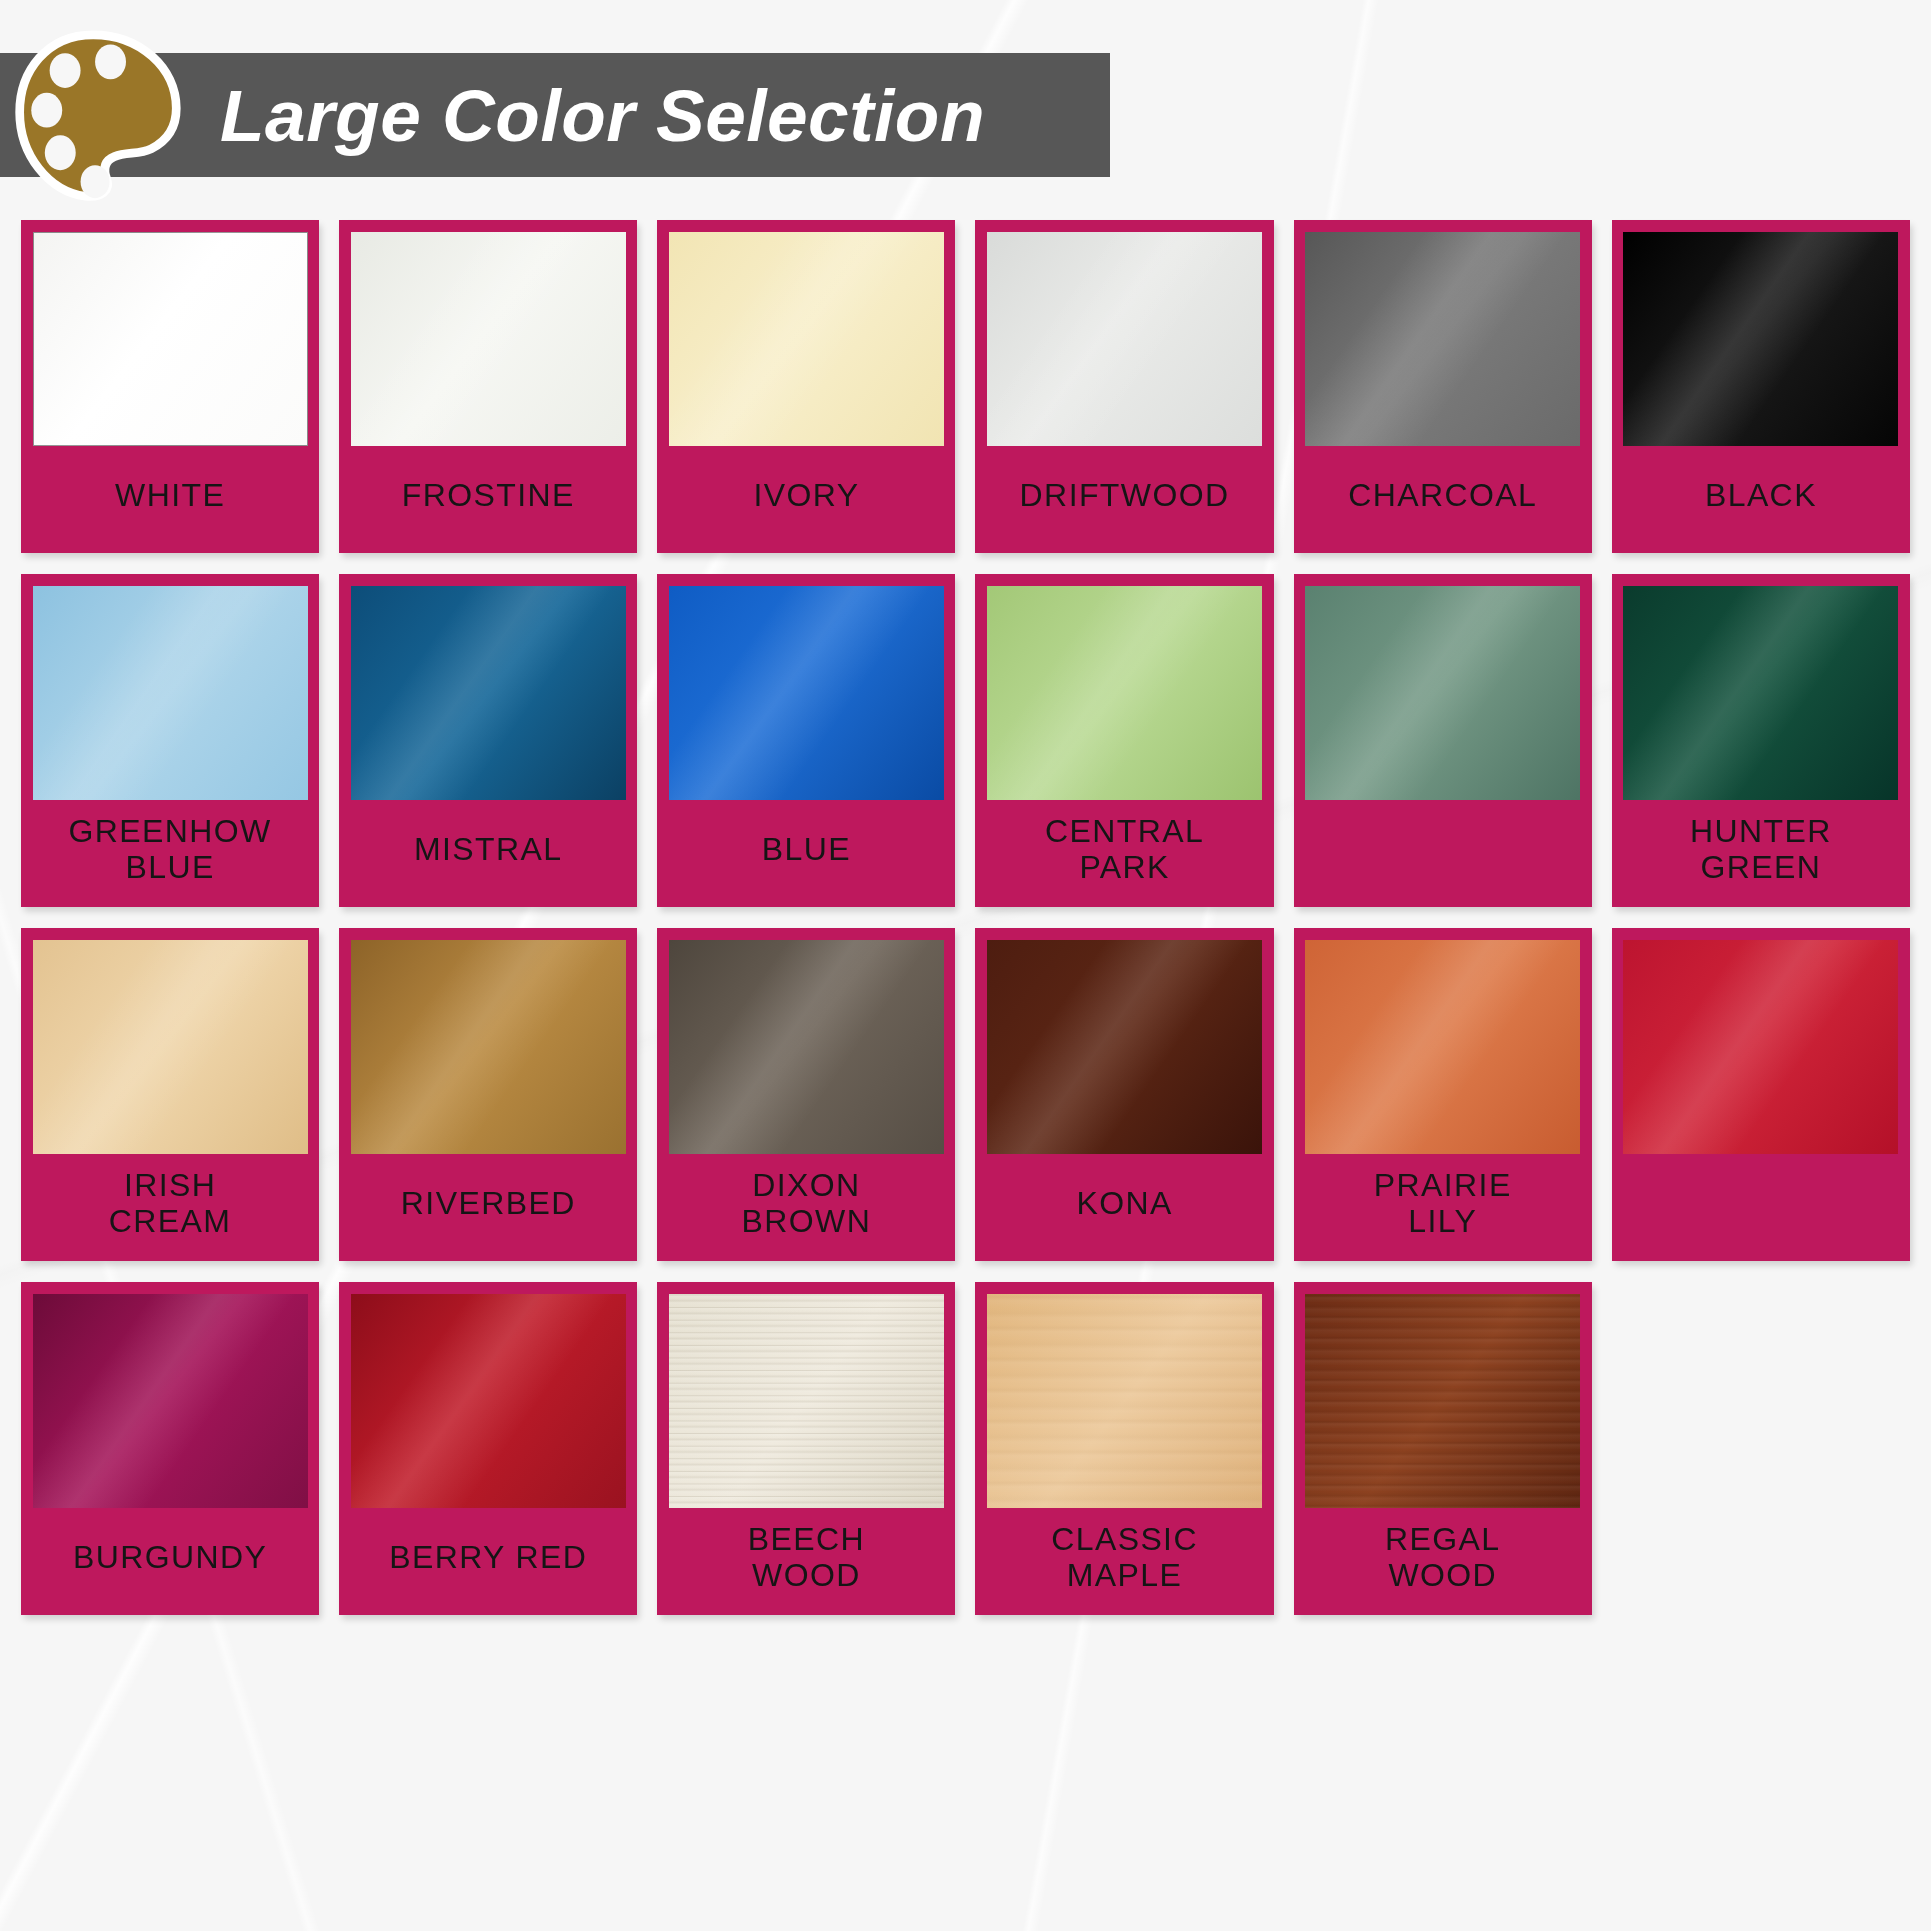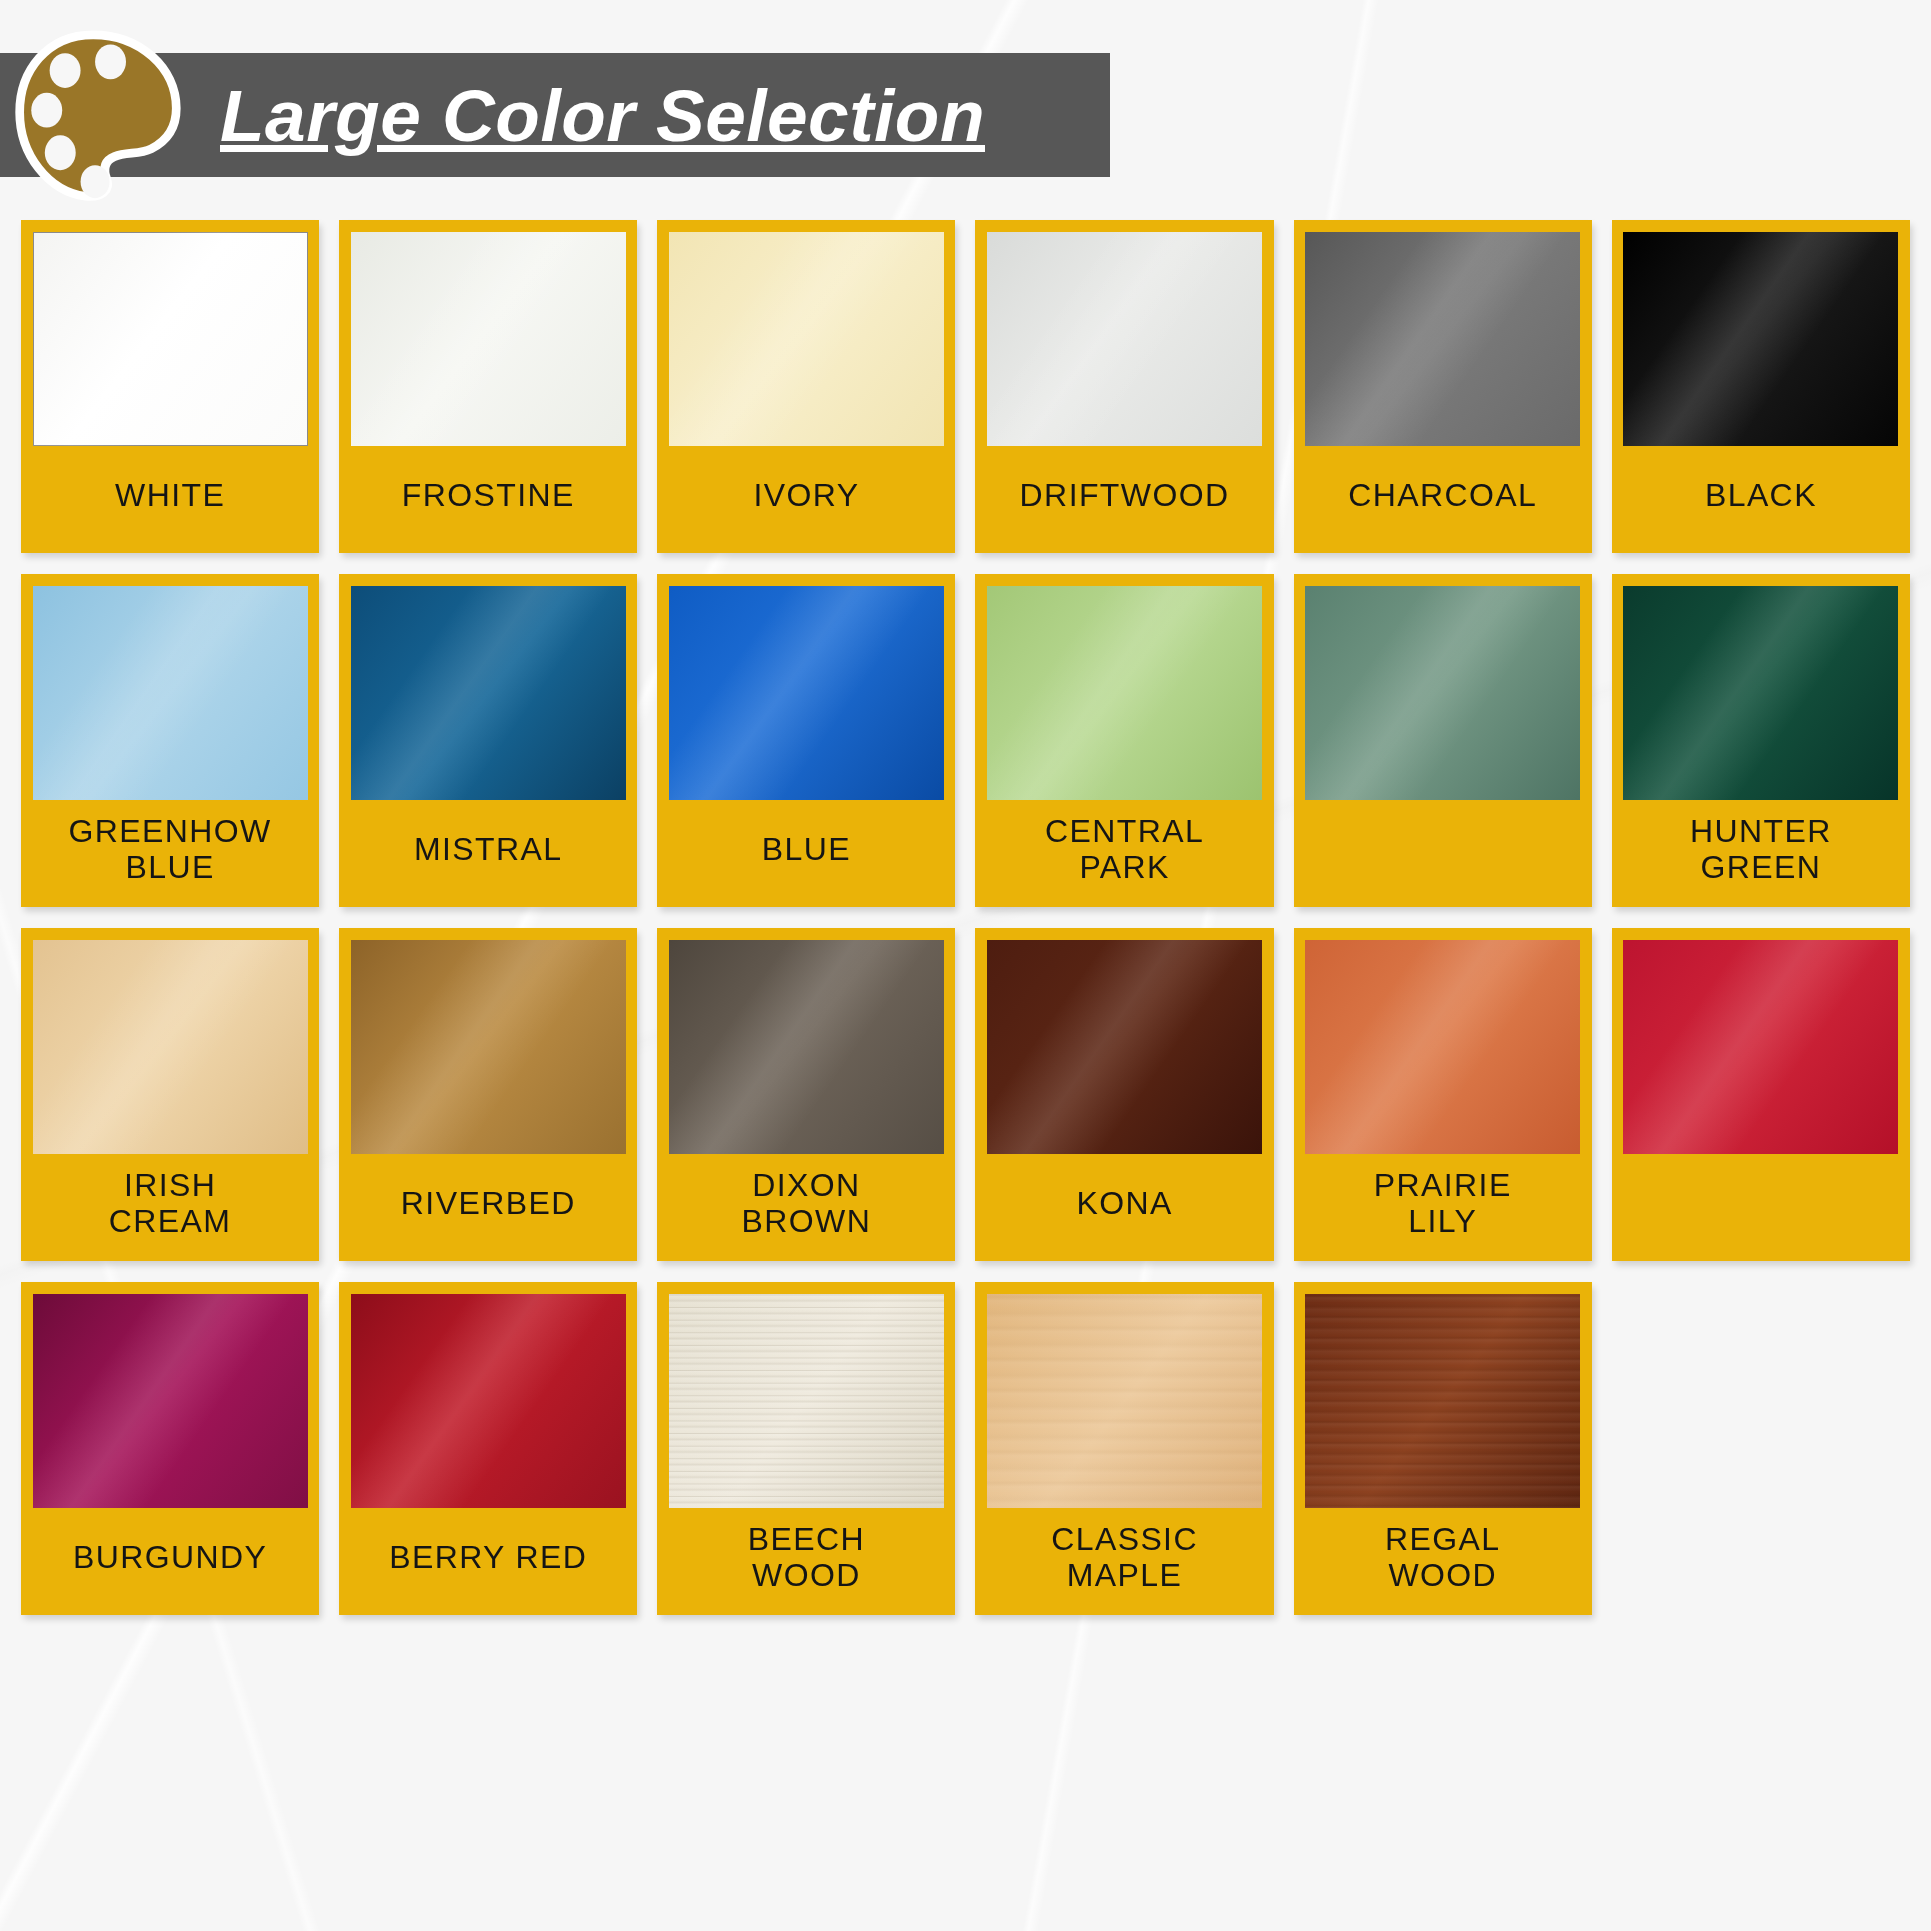--- a/index.html
+++ b/index.html
@@ -42,21 +42,20 @@
   }
   .header-title {
     color: #ffffff;
     font-size: 73px;
     font-weight: bold;
     font-style: italic;
     letter-spacing: 0.5px;
     margin-left: 220px;
     white-space: nowrap;
     line-height: 1;
-    text-decoration: underline;
   }
   .palette-icon {
     position: absolute;
     left: 9.7px;
     top: 29px;
     width: 174px;
     height: 174px;
     z-index: 7;
   }
 
@@ -68,21 +67,21 @@
     width: 1889px;
     display: grid;
     grid-template-columns: repeat(6, 1fr);
     grid-template-rows: repeat(4, 333px);
     column-gap: 20px;
     row-gap: 21px;
     z-index: 3;
   }
 
   .card {
-    background: #eab308;
+    background: #be185d;
     box-shadow: 2.9px 4.8px 6.8px rgba(0,0,0,0.16);
     padding: 11.6px 11.6px 0 11.6px;
     box-sizing: border-box;
     display: flex;
     flex-direction: column;
     justify-content: space-between;
   }
 
   .swatch {
     width: 100%;

